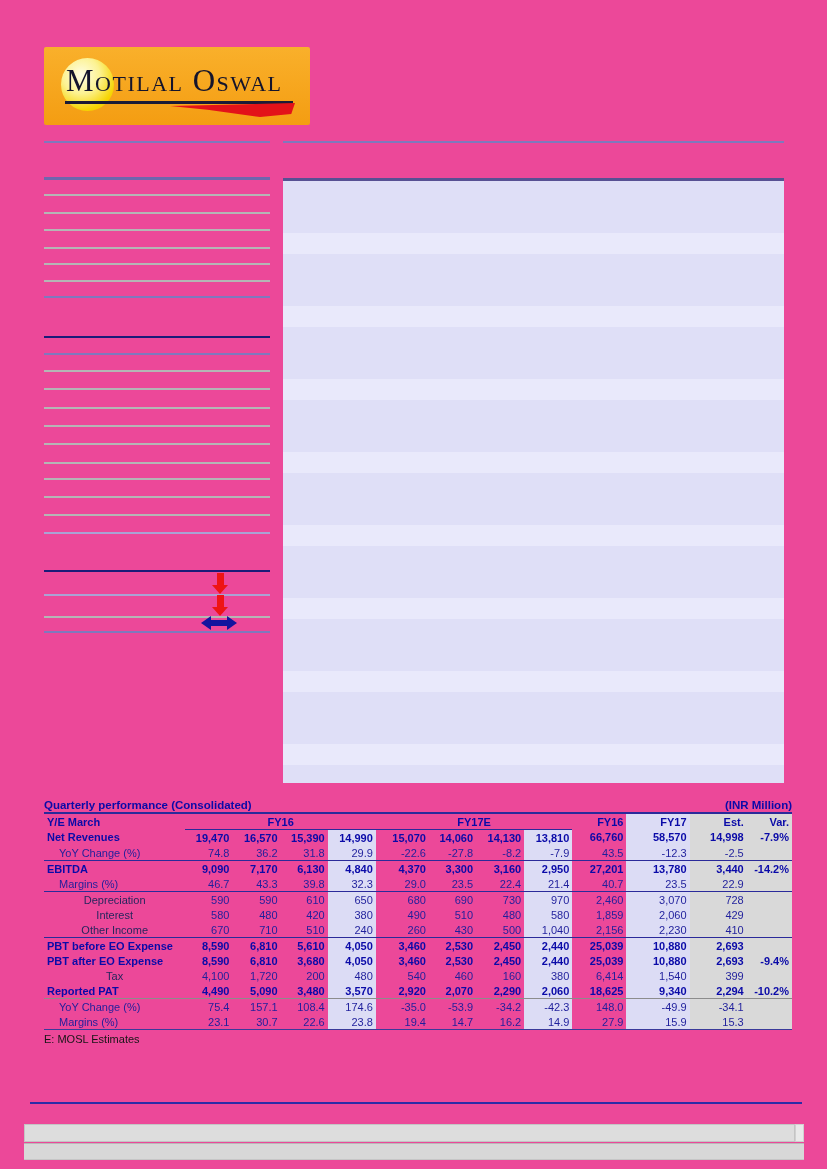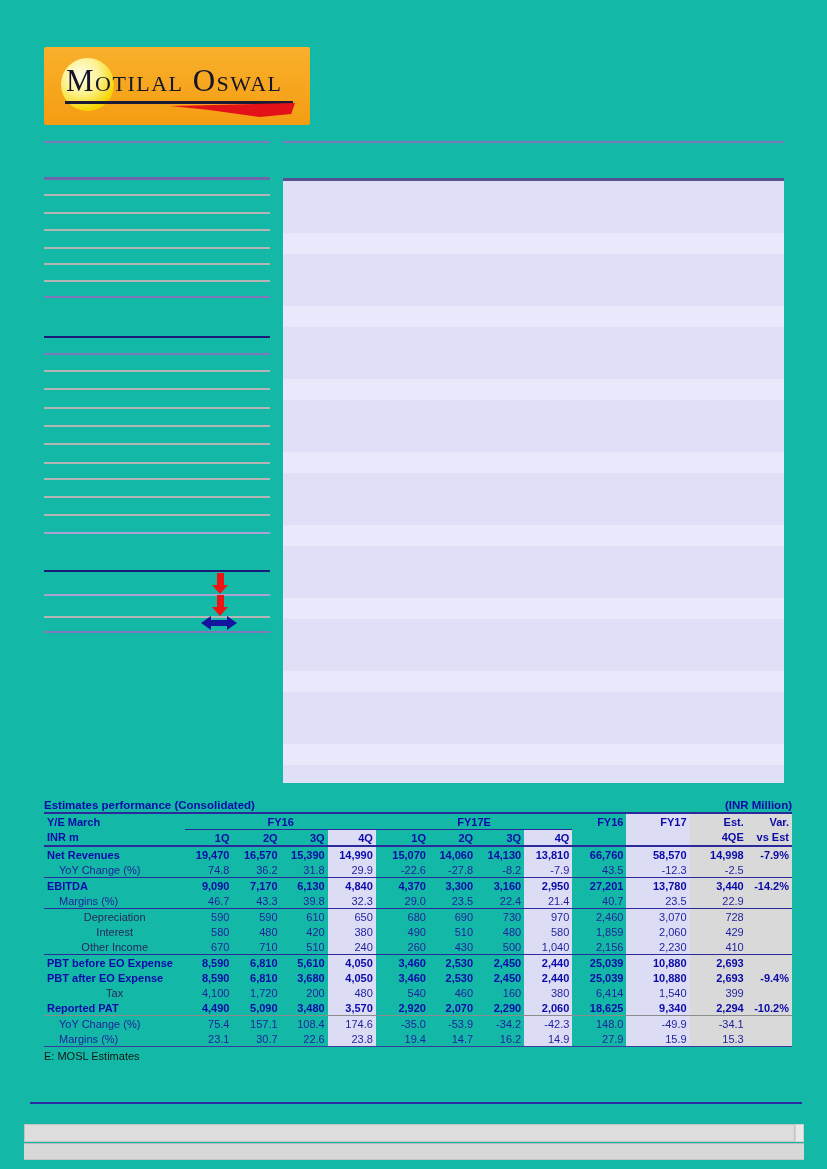--- a/index.html
+++ b/index.html
@@ -1,17 +1,17 @@
 <!DOCTYPE html>
 <html><head>
 <meta charset="utf-8">
 <style>
   html,body{margin:0;padding:0;background:#ffffff;}
   .page{
-    position:relative;width:827px;height:1169px;background:#14b8a6;
+    position:relative;width:827px;height:1169px;background:#ec4899;
     font-family:"Liberation Sans", sans-serif;overflow:hidden;
     --navy:#1f1f9c; --boldnavy:#0a0aa8; --rule-navy:#2a2a9a;
     --lav:#dcdcf5; --gry:#d9d9d9; --purple:#8078bd; --grayline:#b5b5b5;
   }
   
   .logo{position:absolute;left:44px;top:47px;width:266px;height:78px;
     background:linear-gradient(#f9b02b,#f49d12);border-radius:2px;}
   .logo-ball{position:absolute;left:17px;top:11px;width:53px;height:53px;border-radius:50%;
     background:radial-gradient(circle at 38% 32%, #fffde4 0%, #fcf292 38%, #f6d503 72%, #eebb00 100%);}
   .logo-text{position:absolute;left:22px;top:16px;width:236px;
@@ -125,21 +125,21 @@
       <div class="head"></div>
   </div>
   <div class="blue-darrow" style="left:201px;top:616px">
     <div class="hl"></div>
       <div class="shaft"></div>
       <div class="hr"></div>
   </div>
 
   <div class="tblwrap">
     <div class="tbl-titlebar">
-      <span class="tbl-title">Estimates performance (Consolidated)</span>
+      <span class="tbl-title">Quarterly performance (Consolidated)</span>
       <span class="tbl-unit">(INR Million)</span>
     </div>
     <table id="perf-table">
       <colgroup>
         <col style="width:141px">
           <col style="width:47px">
           <col style="width:48px">
           <col style="width:47px">
           <col style="width:48px">
         <col style="width:53px">
@@ -154,35 +154,20 @@
       <thead>
         <tr>
           <th class="lft">Y/E March</th>
           <th class="ctr grp" colspan="4">FY16</th>
           <th class="ctr grp" colspan="4">FY17E</th>
           <th class="num">FY16</th>
           <th class="num lav">FY17</th>
           <th class="num gry">Est.</th>
           <th class="num gry">Var.</th>
         </tr>
-        <tr class="h2row" id="subhead-row">
-            <th class="lft ">INR m</th>
-            <th class="num ">1Q</th>
-            <th class="num ">2Q</th>
-            <th class="num ">3Q</th>
-            <th class="num lav">4Q</th>
-            <th class="num ">1Q</th>
-            <th class="num ">2Q</th>
-            <th class="num ">3Q</th>
-            <th class="num lav">4Q</th>
-            <th class="num "></th>
-            <th class="num lav"></th>
-            <th class="num gry">4QE</th>
-            <th class="num gry">vs Est</th>
-          </tr>
       </thead>
       <tbody id="tbl-body">
           <tr class="bold">
             <td class="lft">Net Revenues</td>
             <td class="num ">19,470</td>
             <td class="num ">16,570</td>
             <td class="num ">15,390</td>
             <td class="num lav">14,990</td>
             <td class="num ">15,070</td>
             <td class="num ">14,060</td>

